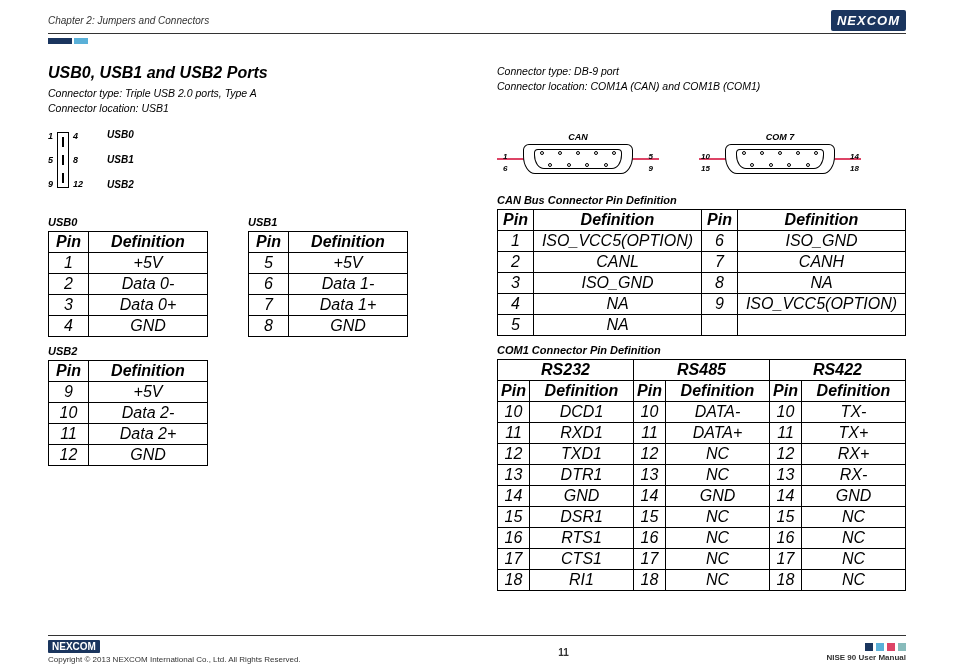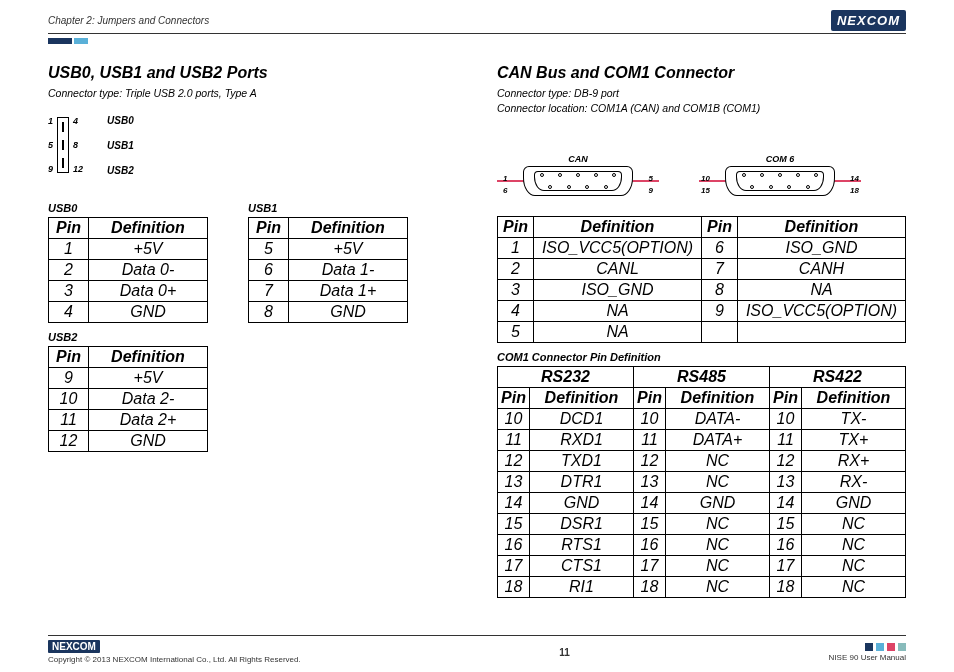--- a/index.html
+++ b/index.html
@@ -146,20 +146,21 @@
       <span class="bar1"></span>
       <span class="bar2"></span>
     </div>
 
   <div class="columns">
 
     <div class="col">
       <h2 class="section">USB0, USB1 and USB2 Ports</h2>
       <div class="subtext">
         <div>Connector type: Triple USB 2.0 ports, Type A</div>
+        <div>Connector location: USB1</div>
       </div>
 
       <div class="usb-diagram">
         <div style="display:flex; align-items:center;">
           <div style="display:flex; flex-direction:column; gap:14px; font-size:9px; font-weight:bold; text-align:right; padding-right:4px;">
             <span>1</span>
             <span>5</span>
             <span>9</span>
           </div>
           <div class="usb-outer">
@@ -263,21 +264,20 @@
                   <td class="pin">8</td>
                   <td>GND</td>
                 </tr>
           </tbody>
             </table>
         </div>
       </div>
     </div>
 
     <div class="col">
-      <h2 class="section">CAN Bus and COM1 Connector</h2>
       <div class="subtext">
         <div>Connector type: DB-9 port</div>
         <div>Connector location: COM1A (CAN) and COM1B (COM1)</div>
       </div>
 
       <div class="db9-row">
         <div class="db9-block">
           <div class="db9-label">CAN</div>
           <div class="db9-wrap">
             <span class="wire" style="left:0; width:30px;"></span>
@@ -298,21 +298,21 @@
                   <span class="dot"></span>
                 </div>
             </div>
             <span class="db9-num" style="left:6px; top:8px;">1</span>
             <span class="db9-num" style="left:6px; top:20px;">6</span>
             <span class="db9-num" style="right:6px; top:8px;">5</span>
             <span class="db9-num" style="right:6px; top:20px;">9</span>
           </div>
         </div>
         <div class="db9-block">
-          <div class="db9-label">COM 6</div>
+          <div class="db9-label">COM 7</div>
           <div class="db9-wrap">
             <span class="wire" style="left:0; width:30px;"></span>
             <span class="wire" style="right:0; width:30px;"></span>
             <div class="db9-shape">
               <div class="db9-inner"></div>
               <div class="db9-pins1">
                   <span class="dot"></span>
                   <span class="dot"></span>
                   <span class="dot"></span>
                   <span class="dot"></span>
@@ -326,20 +326,21 @@
                 </div>
             </div>
             <span class="db9-num" style="left:2px; top:8px;">10</span>
             <span class="db9-num" style="left:2px; top:20px;">15</span>
             <span class="db9-num" style="right:2px; top:8px;">14</span>
             <span class="db9-num" style="right:2px; top:20px;">18</span>
           </div>
         </div>
       </div>
 
+      <div class="tbl-title">CAN Bus Connector Pin Definition</div>
       <table class="pins wide-table">
         <tbody>
             <tr>
           <th class="pin">Pin</th>
               <th>Definition</th>
           <th class="pin">Pin</th>
               <th>Definition</th>
         </tr>
         <tr>
               <td class="pin">1</td>
@@ -467,21 +468,21 @@
     </div>
   </div>
 </div>
 
 <div class="footer">
   <div>
     <span class="logo-small">NEXCOM</span><br>
     <span>Copyright © 2013 NEXCOM International Co., Ltd. All Rights Reserved.</span>
   </div>
   <div class="center">11</div>
-  <div style="text-align:right;">
+  <div style="text-align:right;font-weight:bold;">
     <div class="marks" style="justify-content:flex-end; margin-bottom:2px;">
         <span class="mk mk1"></span>
         <span class="mk mk2"></span>
         <span class="mk mk3"></span>
         <span class="mk mk4"></span>
       </div>
     <span>NISE 90 User Manual</span>
   </div>
 </div>
 

